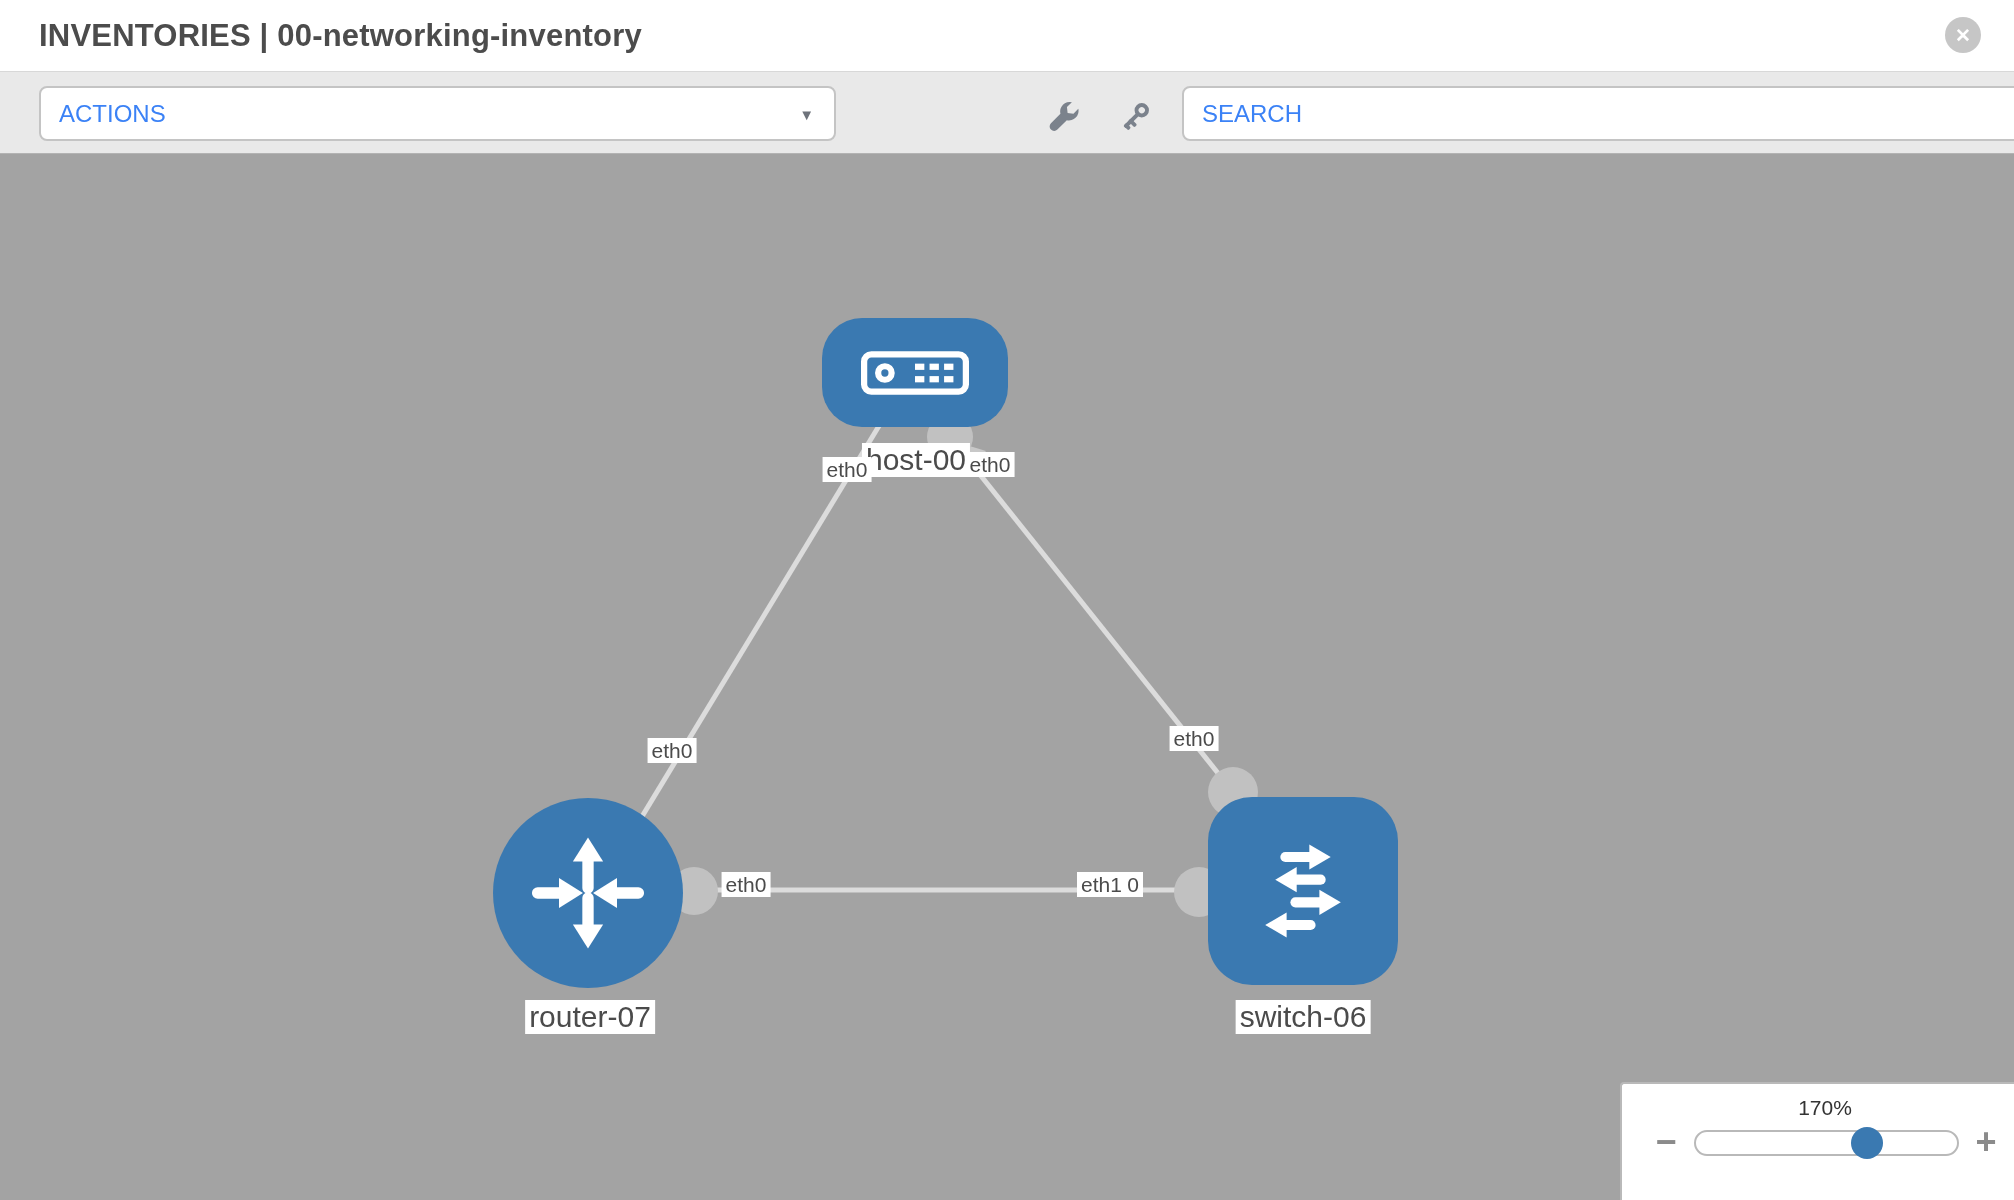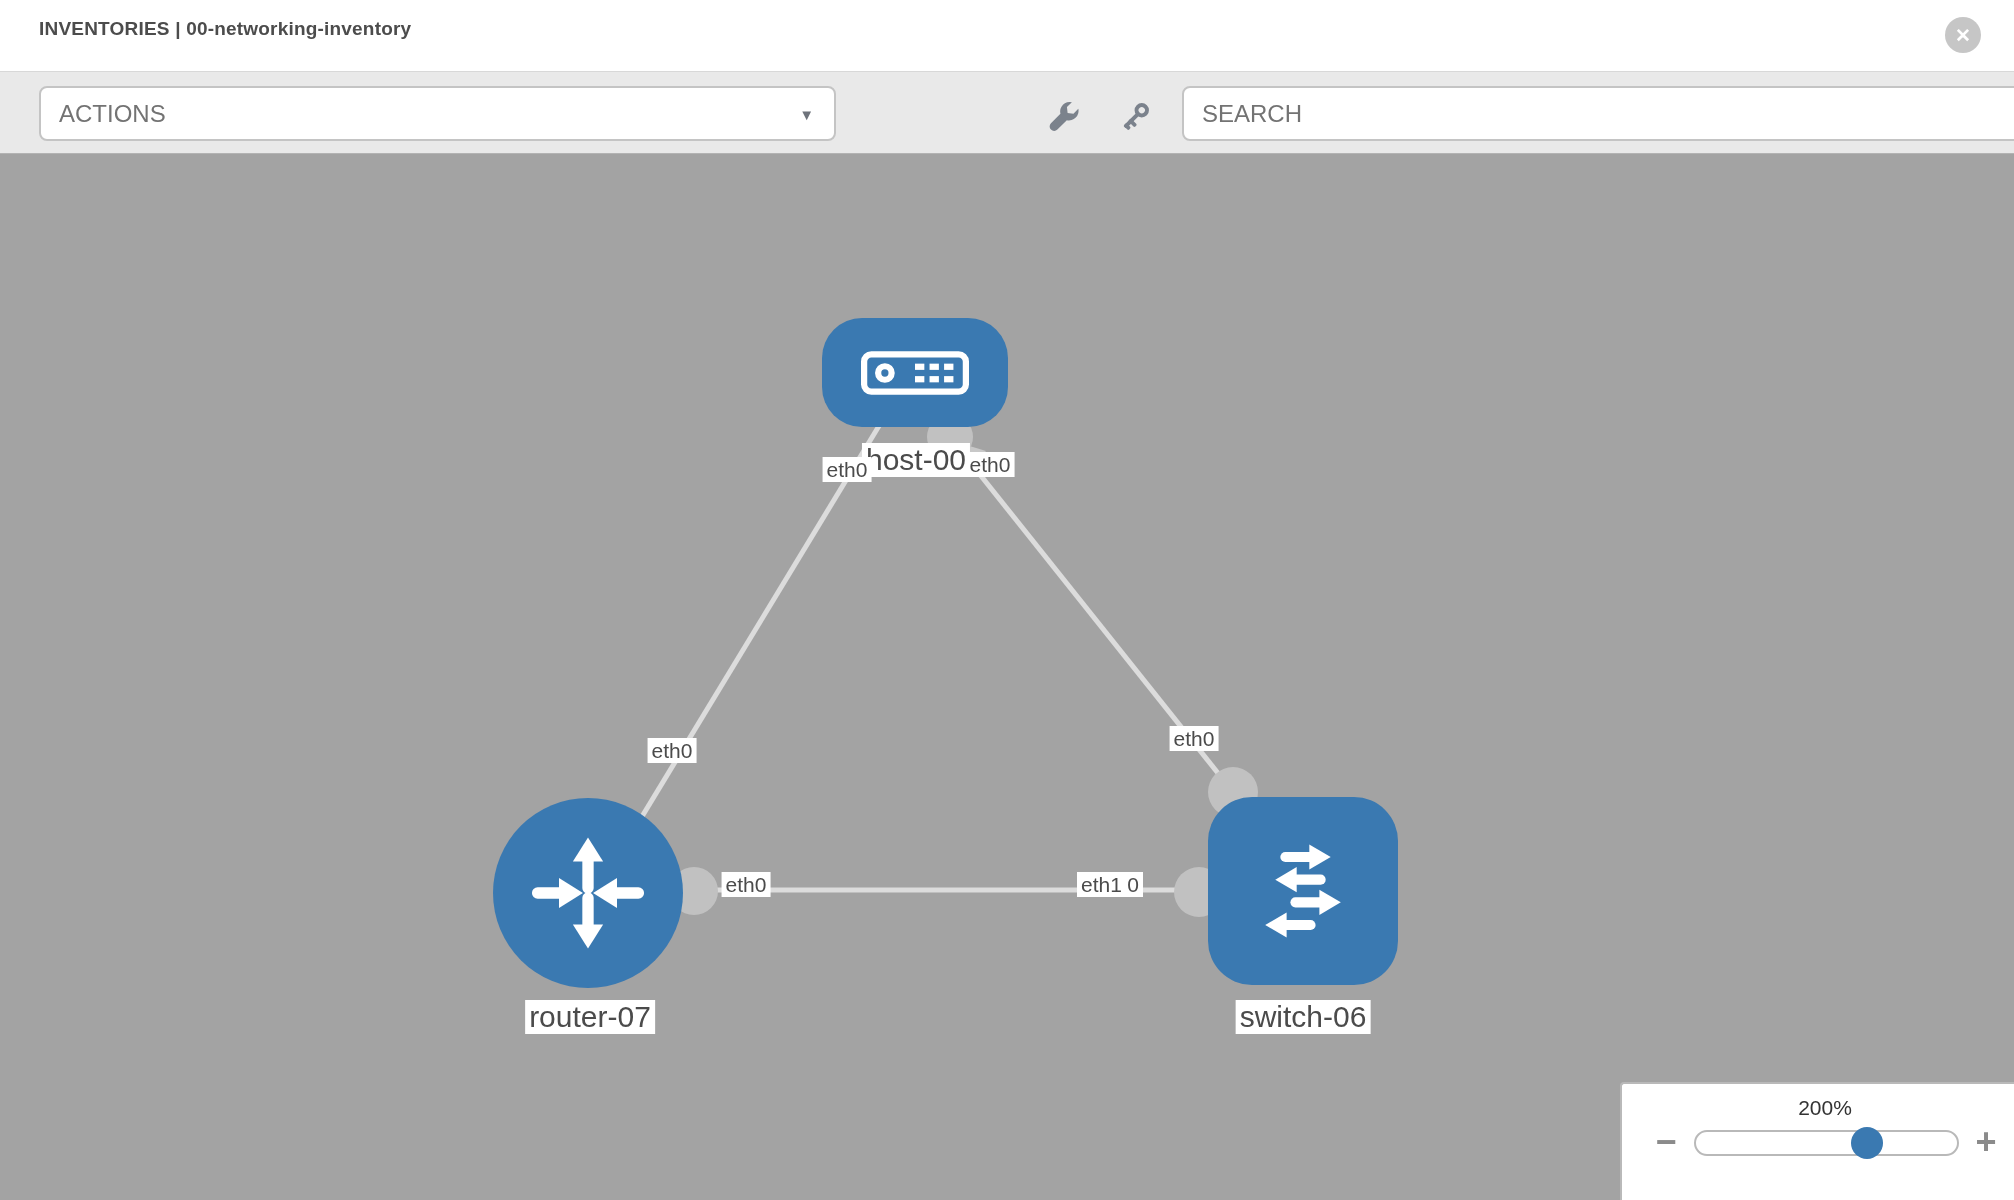--- a/index.html
+++ b/index.html
@@ -1,27 +1,27 @@
 <!DOCTYPE html>
 <html><head>
 <meta charset="utf-8">
 <style>
   * { margin:0; padding:0; box-sizing:border-box; }
   html,body { width:2014px; height:1200px; font-family:"Liberation Sans", sans-serif; background:#fff; overflow:hidden; }
   #app { position:relative; width:2014px; height:1200px; }
 
   
   .header { position:absolute; left:0; top:0; width:2014px; height:72px; background:#ffffff; border-bottom:1px solid #d8d8d8; }
-  .page-title { position:absolute; left:39px; top:18px; font-size:19px; font-weight:bold; color:#4c4c4c; letter-spacing:0.2px; }
+  .page-title { position:absolute; left:39px; top:18px; font-size:31px; font-weight:bold; color:#4c4c4c; letter-spacing:0.2px; }
   .close-btn { position:absolute; left:1945px; top:17px; width:36px; height:36px; border-radius:50%; background:#c6c6c6; color:#ffffff; display:flex; align-items:center; justify-content:center; font-size:19px; font-weight:bold; cursor:pointer; }
 
   
   .toolbar { position:absolute; left:0; top:72px; width:2014px; height:82px; background:#e9e9e9; border-bottom:1px solid #b3b3b3; }
   .select-box { position:absolute; top:14px; height:55px; background:#ffffff; border:2px solid #c4c4c4; border-radius:8px; display:flex; align-items:center; padding:0 18px; cursor:pointer; }
-  .select-box .ph { font-size:24px; color:#737373; }
+  .select-box .ph { font-size:24px; color:#3b82f6; }
   .select-box .caret { position:absolute; right:20px; top:50%; transform:translateY(-50%); font-size:15px; color:#6e737b; }
   .actions-box { left:39px; width:797px; }
   .search-box { left:1182px; width:936px; }
   .tool-icon-btn { position:absolute; top:23px; width:44px; height:44px; display:flex; align-items:center; justify-content:center; cursor:pointer; }
   .wrench-btn { left:1041px; } .key-btn { left:1113px; }
 
   
   .canvas { position:absolute; left:0; top:154px; width:2014px; height:1046px; background:#a3a3a3; overflow:hidden; }
   .links-svg { position:absolute; left:0; top:0; }
 
@@ -151,21 +151,21 @@
     <div class="chip if-label" style="left:847px; top:303px;">eth0</div>
     <div class="chip if-label" style="left:990px; top:298px;">eth0</div>
     <div class="chip if-label" style="left:672px; top:584px;">eth0</div>
     <div class="chip if-label" style="left:1194px; top:572px;">eth0</div>
     <div class="chip if-label" style="left:746px; top:718px;">eth0</div>
 
     <div class="chip if-label-abs" style="left:1094px; top:718px;">eth0</div>
     <div class="chip if-label-abs" style="left:1077px; top:718px;">eth1</div>
 
     <div class="zoom-panel">
-      <div class="zoom-value">200%</div>
+      <div class="zoom-value">170%</div>
       <div class="zoom-minus">
         <span>−</span>
       </div>
       <div class="zoom-track">
         <div class="zoom-knob"></div>
       </div>
       <div class="zoom-plus">
         <span>+</span>
       </div>
     </div>

